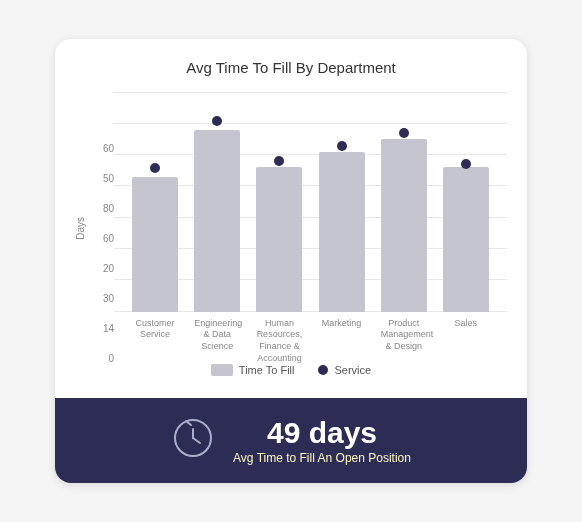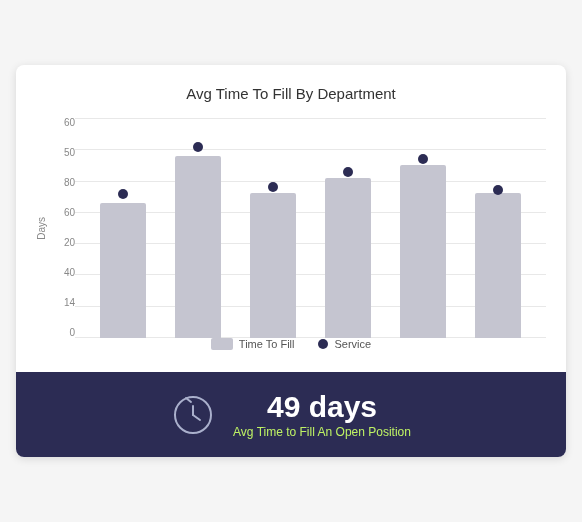--- a/index.html
+++ b/index.html
@@ -7,23 +7,23 @@
       font-family: Arial, sans-serif;
       background: #f5f5f5;
       width: 582px;
       height: 522px;
       display: flex;
       align-items: center;
       justify-content: center;
     }
     .card {
       background: #fff;
-      border-radius: 8px;
+      border-radius: 16px;
       box-shadow: 0 2px 8px rgba(0,0,0,0.12);
-      width: 550px;
+      width: 472px;
       overflow: hidden;
     }
     .chart-section {
       padding: 20px 20px 10px 20px;
     }
     .chart-title {
       text-align: center;
       font-size: 15px;
       color: #333;
       margin-bottom: 16px;
@@ -141,21 +141,20 @@
     }
     .legend-dot-swatch {
       width: 10px;
       height: 10px;
       background: #2c2c54;
       border-radius: 50%;
     }
     .summary-bar {
       background: #2c2c54;
       display: flex;
-      align-items: center;
       justify-content: center;
       gap: 18px;
       padding: 18px 20px;
     }
     .clock-icon {
       width: 44px;
       height: 44px;
       flex-shrink: 0;
     }
     .summary-text {
@@ -164,36 +163,36 @@
       align-items: center;
     }
     .summary-days {
       font-size: 30px;
       font-weight: bold;
       color: #fff;
       line-height: 1.1;
     }
     .summary-label {
       font-size: 12px;
-      color: #bef264;
+      color: #fef9c3;
       margin-top: 2px;
     }
   </style>
 </head>
 <body>
 
 <div class="card">
   <div class="chart-section">
     <div class="chart-title">Avg Time To Fill By Department</div>
     <div class="chart-area">
       <div class="y-axis-title">Days</div>
       <div class="y-label-container">
           <span class="y-tick">0</span>
           <span class="y-tick">14</span>
-          <span class="y-tick">40</span>
+          <span class="y-tick">30</span>
           <span class="y-tick">20</span>
           <span class="y-tick">60</span>
           <span class="y-tick">80</span>
           <span class="y-tick">50</span>
           <span class="y-tick">60</span>
         </div>
       <div class="chart-inner">
         <div class="grid-and-bars">
           <div class="grid-lines">
               <div class="grid-line"></div>
@@ -231,20 +230,28 @@
                   <div class="dot" style="top: -11px;"></div>
                 </div>
               </div>
               <div class="bar-group">
                 <div class="bar" style="height: 145px;">
                   <div class="dot" style="top: -8px;"></div>
                 </div>
               </div>
             </div>
         </div>
+        <div class="x-labels-row">
+            <div class="x-label">Customer<br>Service</div>
+            <div class="x-label">Engineering<br>&amp; Data<br>Science</div>
+            <div class="x-label">Human<br>Resources,<br>Finance &amp;<br>Accounting</div>
+            <div class="x-label">Marketing</div>
+            <div class="x-label">Product<br>Management<br>&amp; Design</div>
+            <div class="x-label">Sales</div>
+          </div>
       </div>
     </div>
     <div class="legend">
       <div class="legend-item">
         <div class="legend-bar-swatch"></div>
         <span>Time To Fill</span>
       </div>
       <div class="legend-item">
         <div class="legend-dot-swatch"></div>
         <span>Service</span>

